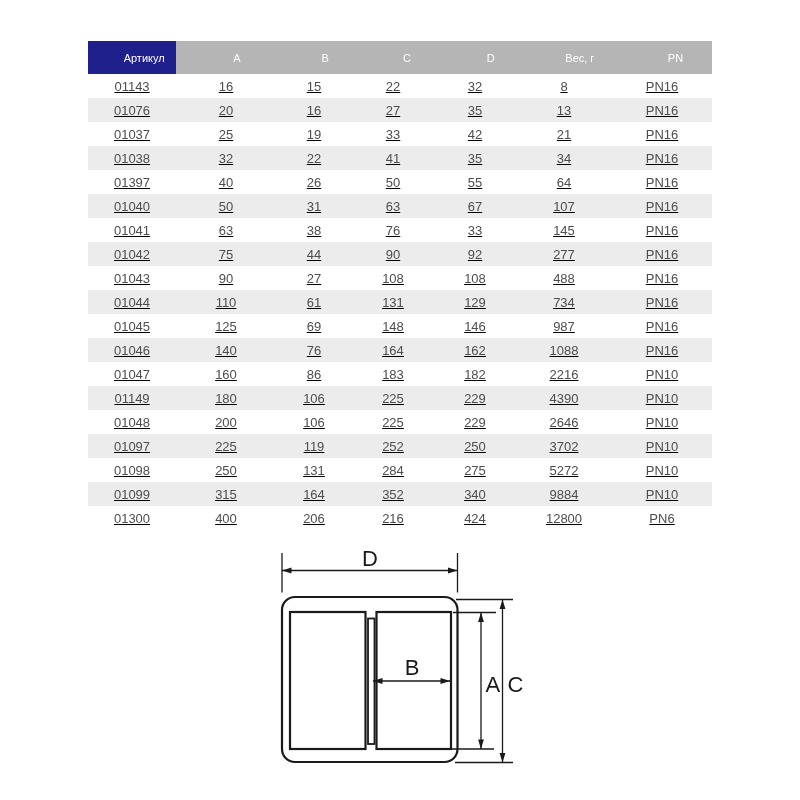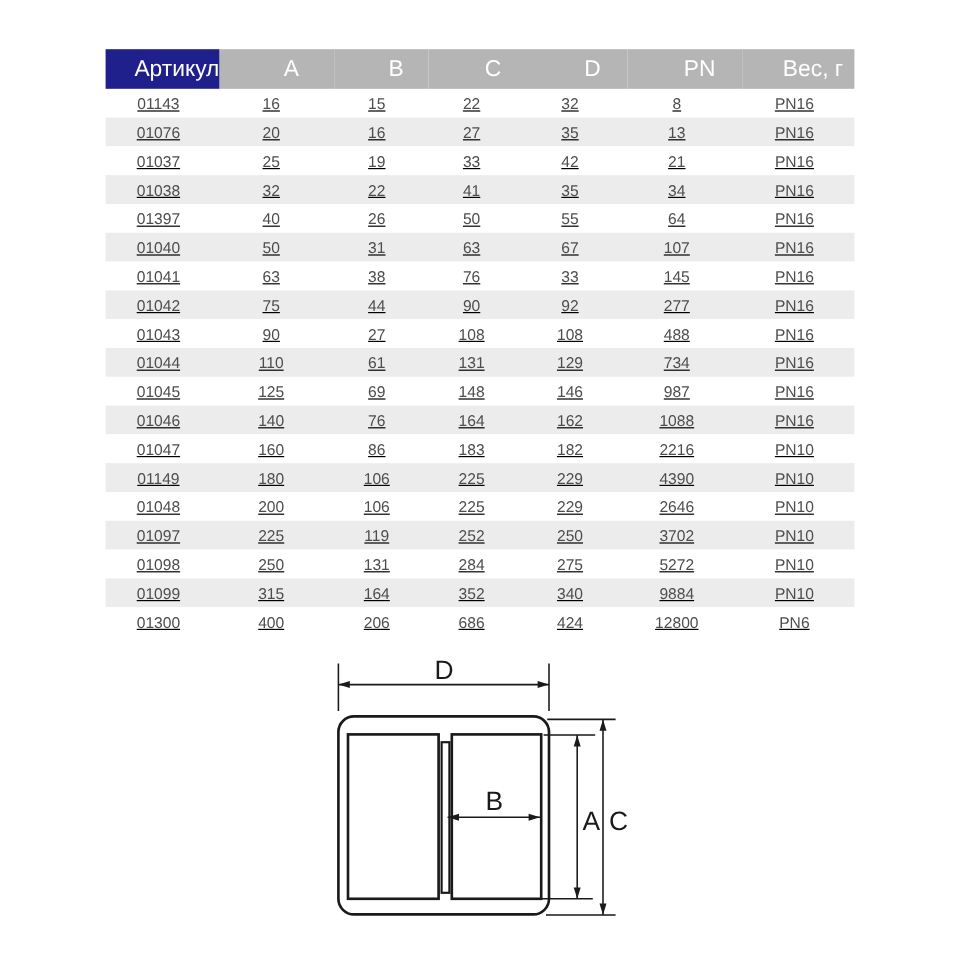--- a/index.html
+++ b/index.html
@@ -15,21 +15,21 @@
   .table-wrap {
     position: absolute;
     left: 88px; top: 41px;
     width: 624px;
   }
   .thead { display: flex; height: 33px; }
   .th {
     display: flex; align-items: center; justify-content: center;
     background: var(--header-bg, #b5b5b5);
     color: var(--header-text, #ffffff);
-    font-size: 19px;
+    font-size: 11px;
     padding-left: 24px;
   }
   .th.article { background: var(--header-article-bg, #20208c); }
   .tr { display: flex; height: 24px; background: #ffffff; text-decoration: underline; }
   .tr.alt { background: var(--row-alt-bg, #ececec); justify-content: center; }
   .td {
     display: flex; align-items: center; justify-content: center;
     color: var(--row-text, #4d4d4d);
     font-size: 13px;
   }
@@ -72,22 +72,22 @@
 </head>
 <body>
 
 <div class="table-wrap">
   <div class="thead">
     <div class="th article c0">Артикул</div>
     <div class="th c1">A</div>
     <div class="th c2">B</div>
     <div class="th c3">C</div>
     <div class="th c4">D</div>
+    <div class="th c5">Вес, г</div>
     <div class="th c6">PN</div>
-    <div class="th c5">Вес, г</div>
   </div>
   <div>
       <div class="tr">
         <div class="td c0">01143</div>
         <div class="td c1">16</div>
         <div class="td c2">15</div>
         <div class="td c3">22</div>
         <div class="td c4">32</div>
         <div class="td c5">8</div>
         <div class="td c6">PN16</div>
@@ -242,21 +242,21 @@
         <div class="td c2">164</div>
         <div class="td c3">352</div>
         <div class="td c4">340</div>
         <div class="td c5">9884</div>
         <div class="td c6">PN10</div>
       </div>
       <div class="tr">
         <div class="td c0">01300</div>
         <div class="td c1">400</div>
         <div class="td c2">206</div>
-        <div class="td c3">686</div>
+        <div class="td c3">216</div>
         <div class="td c4">424</div>
         <div class="td c5">12800</div>
         <div class="td c6">PN6</div>
       </div>
     </div>
 </div>
 
 <svg class="diagram" viewBox="230 535 300 250" xmlns="http://www.w3.org/2000/svg">
 
   <rect class="shape" x="282" y="597" width="175.5" height="165" rx="13"></rect>

